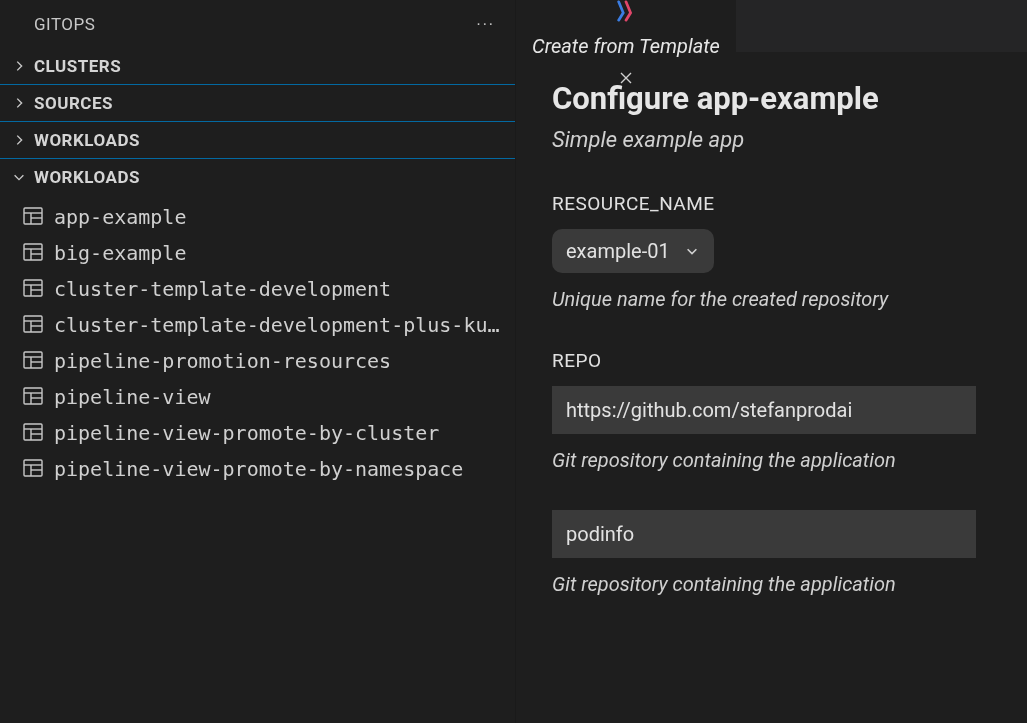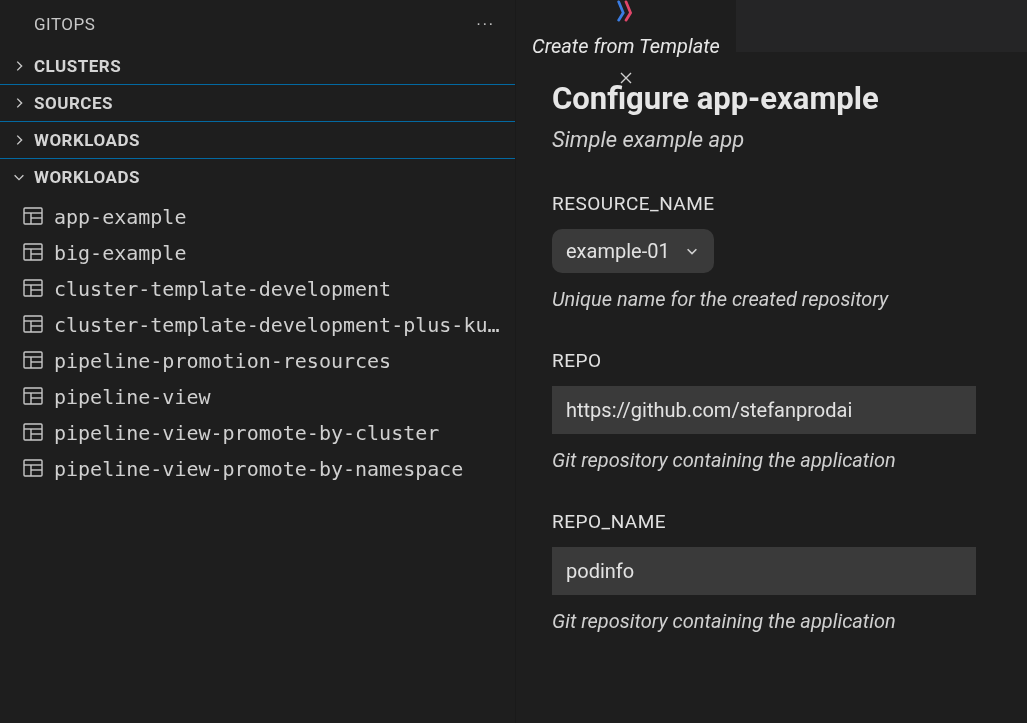--- a/index.html
+++ b/index.html
@@ -363,18 +363,17 @@
       <div class="field-help">Unique name for the created repository</div>
     </div>
 
     <div class="field">
       <div class="field-label">REPO</div>
       <input class="text-input" type="text" value="https://github.com/stefanprodai" style="">
       <div class="field-help">Git repository containing the application</div>
     </div>
 
     <div class="field">
-      <div class="field-label">REPO_NAME</div>
       <input class="text-input" type="text" value="podinfo" style="">
       <div class="field-help">Git repository containing the application</div>
     </div>
   </div>
 </div>
 
 </body></html>

